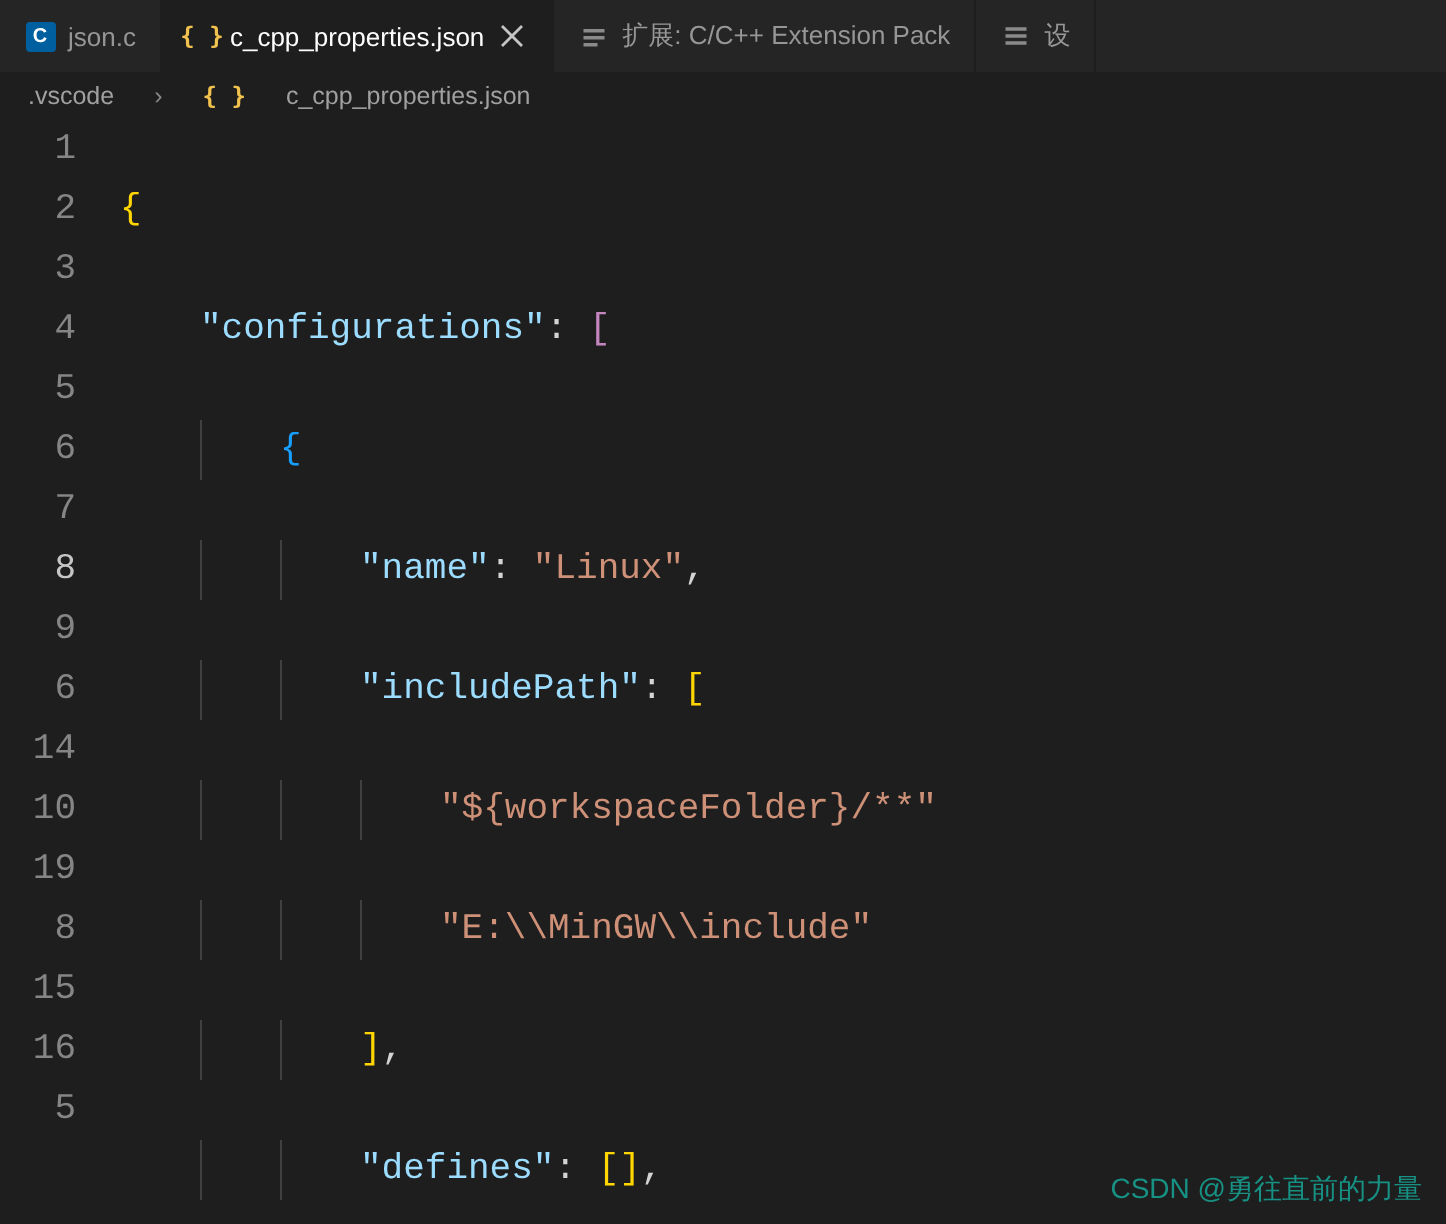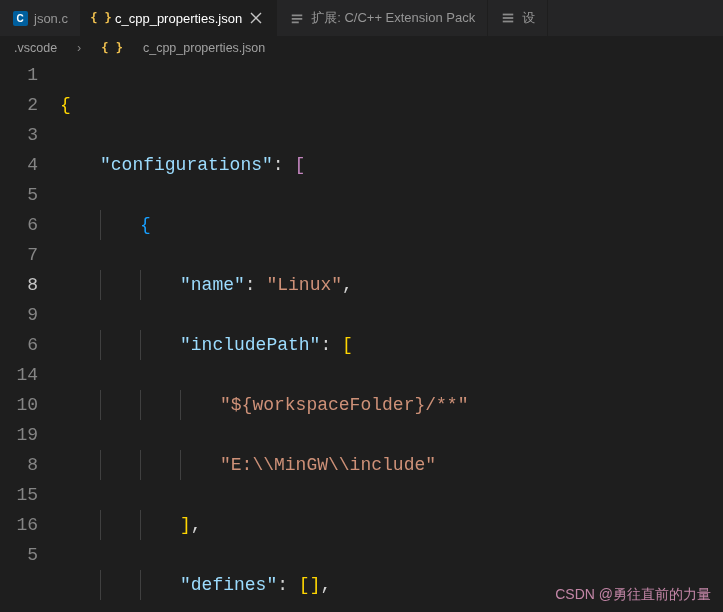--- a/index.html
+++ b/index.html
@@ -70,21 +70,21 @@
 .p-purple { color:#c586c0; }
 .p-blue { color:#179fff; }
 .key { color:#9cdcfe; }
 .str { color:#ce9178; }
 .pun { color:#d4d4d4; }
 .watermark {
   position:absolute;
   bottom:8px; right:12px;
   font-family: "Segoe UI", sans-serif;
   font-size:14px;
-  color:#f9a8d4;
+  color:#14b8a6;
   opacity:0.75;
 }
 .c-icon-box {
   width:15px;height:15px;border-radius:2px;
   background:#005f9e;color:#fff;font-weight:bold;
   font-size:10px;display:flex;align-items:center;justify-content:center;
   font-family:sans-serif;
 }
 .json-icon { color:#f2c24f; font-weight:bold; font-size:12px; font-family:monospace; }
 .ext-icon { color:#8a8a8a; font-size:13px; }

